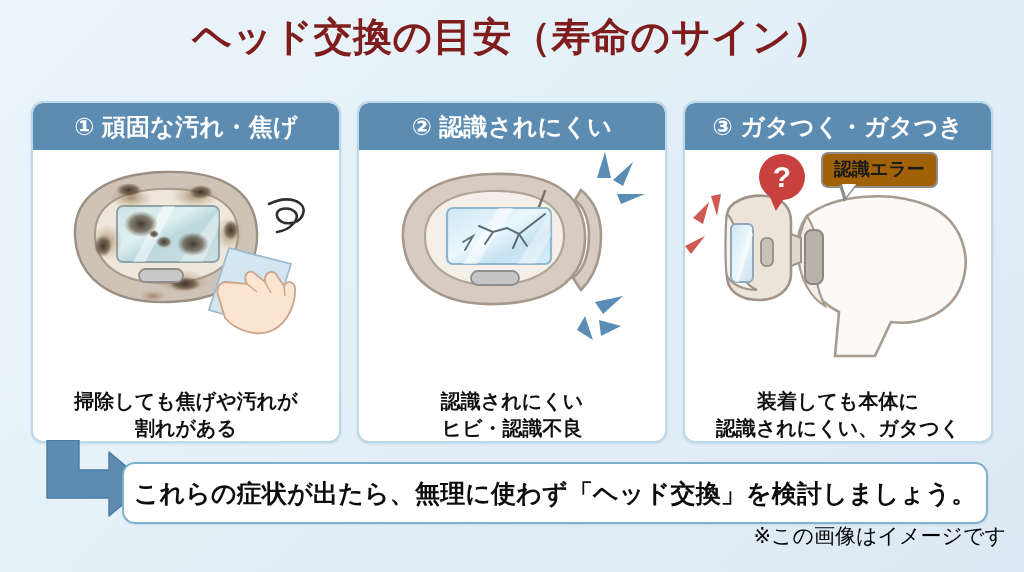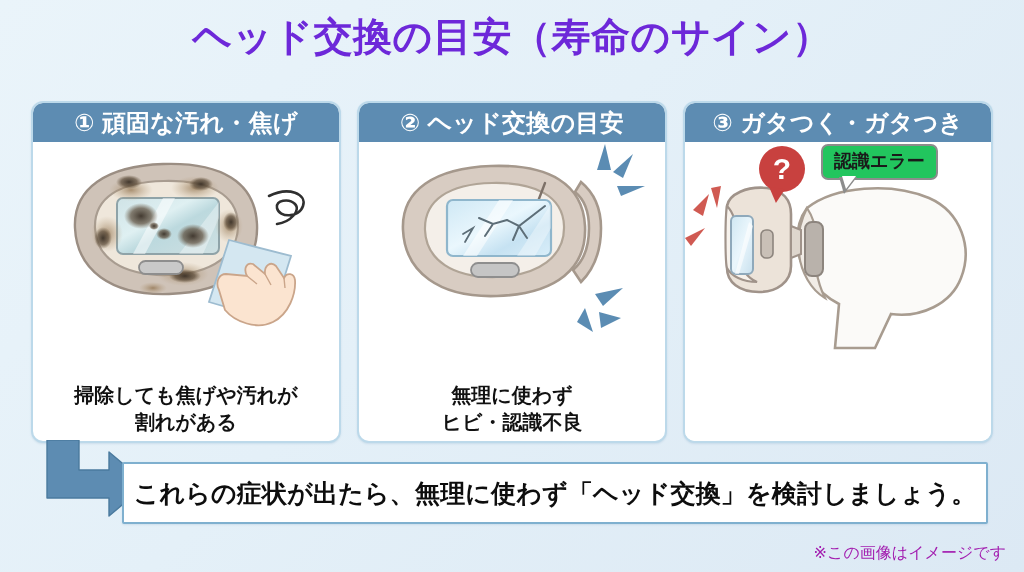--- a/index.html
+++ b/index.html
@@ -20,21 +20,21 @@
   .title-bar {
     position: absolute;
     left: 0;
     top: 14px;
     width: 1024px;
     text-align: center;
   }
   .title-text {
     font-size: 39px;
     font-weight: bold;
-    color: #6d28d9;
+    color: #7f1d1d;
     letter-spacing: 0.5px;
     line-height: 1.2;
     white-space: nowrap;
   }
 
   
   .cards {
     position: absolute;
     left: 31px;
     top: 101px;
@@ -49,21 +49,21 @@
     background: #ffffff;
     border: 2px solid #bcd9ea;
     border-radius: 12px;
     box-sizing: border-box;
     overflow: hidden;
     display: flex;
     flex-direction: column;
     box-shadow: 0 1px 2px rgba(90,139,176,0.18);
   }
   .card-header {
-    height: 39px;
+    height: 47px;
     background: #5d8cb2;
     border-radius: 9px 9px 0 0;
     display: flex;
     align-items: center;
     justify-content: center;
     flex: 0 0 auto;
   }
   .card-header-text {
     color: #ffffff;
     font-size: 24px;
@@ -72,21 +72,21 @@
     white-space: nowrap;
   }
   .card-art {
     flex: 1 1 auto;
     position: relative;
     background: #ffffff;
   }
   .card-caption {
     flex: 0 0 auto;
     text-align: center;
-    padding-bottom: 6px;
+    padding-bottom: 0;
     color: #111111;
     font-size: 20px;
     font-weight: bold;
     line-height: 1.32;
   }
 
   
   .art-svg { position: absolute; left: 0; top: 0; }
 
   
@@ -115,21 +115,21 @@
     border-left: 9px solid transparent;
     border-right: 7px solid transparent;
     border-top: 15px solid #c8413f;
     transform: rotate(8deg);
   }
   .err-bubble {
     position: absolute;
     left: 136px;
     top: 2px;
     padding: 4px 11px 5px 11px;
-    background: #22c55e;
+    background: #a16207;
     border: 2.5px solid #8c8c8c;
     border-radius: 7px;
     font-size: 18px;
     font-weight: bold;
     color: #1a1a1a;
     white-space: nowrap;
     line-height: 1.25;
   }
   .err-bubble::after {
     content: "";
@@ -162,40 +162,40 @@
     height: 80px;
   }
   .banner {
     position: absolute;
     left: 122px;
     top: 462px;
     width: 866px;
     height: 62px;
     background: #ffffff;
     border: 2.5px solid #7fb0cf;
-    border-radius: 2px;
+    border-radius: 13px;
     box-sizing: border-box;
     display: flex;
     align-items: center;
     justify-content: center;
     box-shadow: 0 1px 2px rgba(90,139,176,0.16);
   }
   .banner-text {
     font-size: 25px;
     font-weight: bold;
     color: #0d0d0d;
     letter-spacing: 0.2px;
     white-space: nowrap;
   }
   .footnote {
     position: absolute;
     right: 18px;
-    top: 543px;
-    font-size: 16px;
-    color: #a21caf;
+    top: 522px;
+    font-size: 21px;
+    color: #000000;
     white-space: nowrap;
   }
 </style>
 </head>
 <body>
 
 <div class="title-bar">
   <div class="title-text">ヘッド交換の目安（寿命のサイン）</div>
 </div>
 
@@ -265,21 +265,21 @@
       </svg>
     </div>
     <div class="card-caption">
       <div>掃除しても焦げや汚れが</div>
       <div>割れがある</div>
     </div>
   </div>
 
   <div class="card">
     <div class="card-header">
-      <span class="card-header-text">② ヘッド交換の目安</span>
+      <span class="card-header-text">② 認識されにくい</span>
     </div>
     <div class="card-art">
       <svg class="art-svg" width="306" height="215" viewBox="0 0 306 215">
         <defs>
           <linearGradient id="g2glass" x1="0" y1="0" x2="1" y2="1">
             <stop offset="0%" stop-color="#cfe8f5"></stop>
             <stop offset="45%" stop-color="#eaf7fd"></stop>
             <stop offset="70%" stop-color="#c6e2f2"></stop>
             <stop offset="100%" stop-color="#d9eef9"></stop>
           </linearGradient>
@@ -310,21 +310,21 @@
         </g>
 
         <g fill="#5b8cb3">
           <path d="M236 152 L264 146 L244 164 Z"></path>
           <path d="M240 170 L262 176 L242 186 Z"></path>
           <path d="M226 166 L234 190 L218 180 Z"></path>
         </g>
       </svg>
     </div>
     <div class="card-caption">
-      <div>無理に使わず</div>
+      <div>認識されにくい</div>
       <div>ヒビ・認識不良</div>
     </div>
   </div>
 
   <div class="card">
     <div class="card-header">
       <span class="card-header-text">③ ガタつく・ガタつき</span>
     </div>
     <div class="card-art">
       <svg class="art-svg" width="306" height="215" viewBox="0 0 306 215">
@@ -356,20 +356,24 @@
 
         <g fill="#d05a52">
           <path d="M8 68 L24 52 L18 74 Z"></path>
           <path d="M26 46 L36 44 L32 66 Z"></path>
           <path d="M0 96 L20 86 L6 104 Z"></path>
         </g>
       </svg>
       <div class="q-badge">?</div>
       <div class="err-bubble">認識エラー</div>
     </div>
+    <div class="card-caption">
+      <div>装着しても本体に</div>
+      <div>認識されにくい、ガタつく</div>
+    </div>
   </div>
 
 </div>
 
 <svg class="arrow" viewBox="0 0 104 80">
   <path d="M2 0 L34 0 L34 30 L64 30 L64 12 L102 44 L64 76 L64 58 L2 58 Z" fill="#5d8cb2" stroke="#4a7a9e" stroke-width="1.4" stroke-linejoin="round"></path>
 </svg>
 
 <div class="banner">
   <span class="banner-text">これらの症状が出たら、無理に使わず「ヘッド交換」を検討しましょう。</span>

